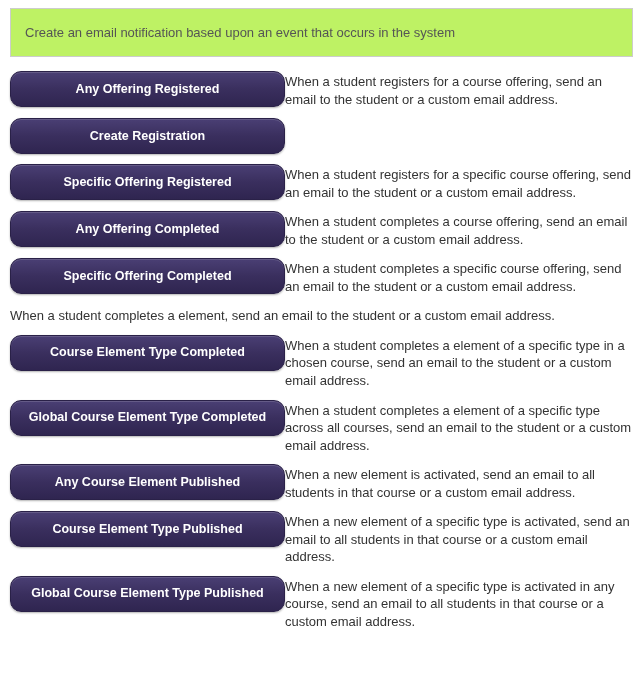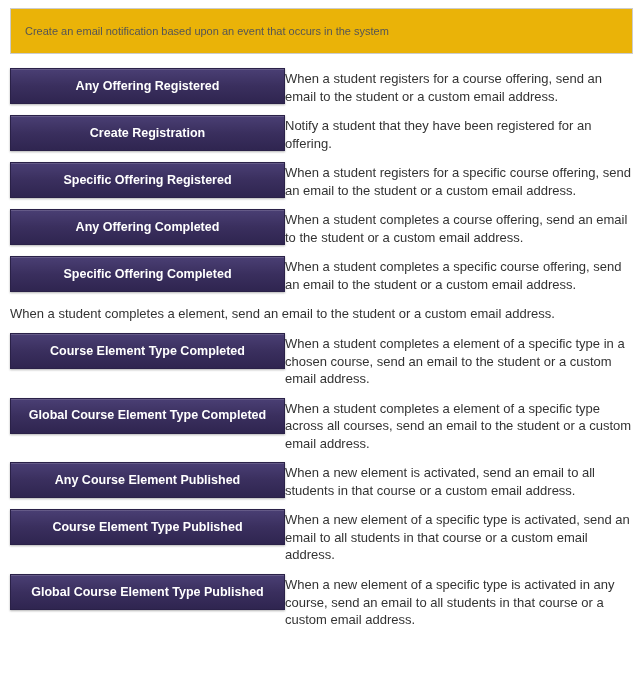--- a/index.html
+++ b/index.html
@@ -6,38 +6,38 @@
   body {
     font-family: Arial, Helvetica, sans-serif;
     background: #ffffff;
     width: 643px;
     padding: 8px 10px;
     font-size: 13px;
     color: #333;
   }
   .header-box {
     border: 1px solid #ccc;
-    background: #eab308;
+    background: #bef264;
     padding: 16px 14px;
     margin-bottom: 14px;
     color: #555;
-    font-size: 11px;
+    font-size: 13px;
   }
   .row {
     display: flex;
     align-items: flex-start;
     margin-bottom: 10px;
   }
   .btn {
     flex: 0 0 275px;
     width: 275px;
     min-height: 36px;
     background: linear-gradient(to bottom, #4a3f74 0%, #3a2f5e 50%, #2f2550 100%);
     border: 1px solid #2a2148;
-    border-radius: 0;
+    border-radius: 11px;
     color: #ffffff;
     font-weight: bold;
     font-size: 12.5px;
     text-align: center;
     display: flex;
     align-items: center;
     justify-content: center;
     padding: 8px 6px;
     box-shadow: inset 0 1px 0 rgba(255,255,255,0.15), 0 1px 2px rgba(0,0,0,0.3);
     cursor: pointer;
@@ -62,21 +62,20 @@
     <div class="row">
       <div class="btn">
         <span>Any Offering Registered</span>
       </div>
       <div class="desc">When a student registers for a course offering, send an email to the student or a custom email address.</div>
     </div>
     <div class="row">
       <div class="btn">
         <span>Create Registration</span>
       </div>
-      <div class="desc">Notify a student that they have been registered for an offering.</div>
     </div>
     <div class="row">
       <div class="btn">
         <span>Specific Offering Registered</span>
       </div>
       <div class="desc">When a student registers for a specific course offering, send an email to the student or a custom email address.</div>
     </div>
     <div class="row">
       <div class="btn">
         <span>Any Offering Completed</span>

